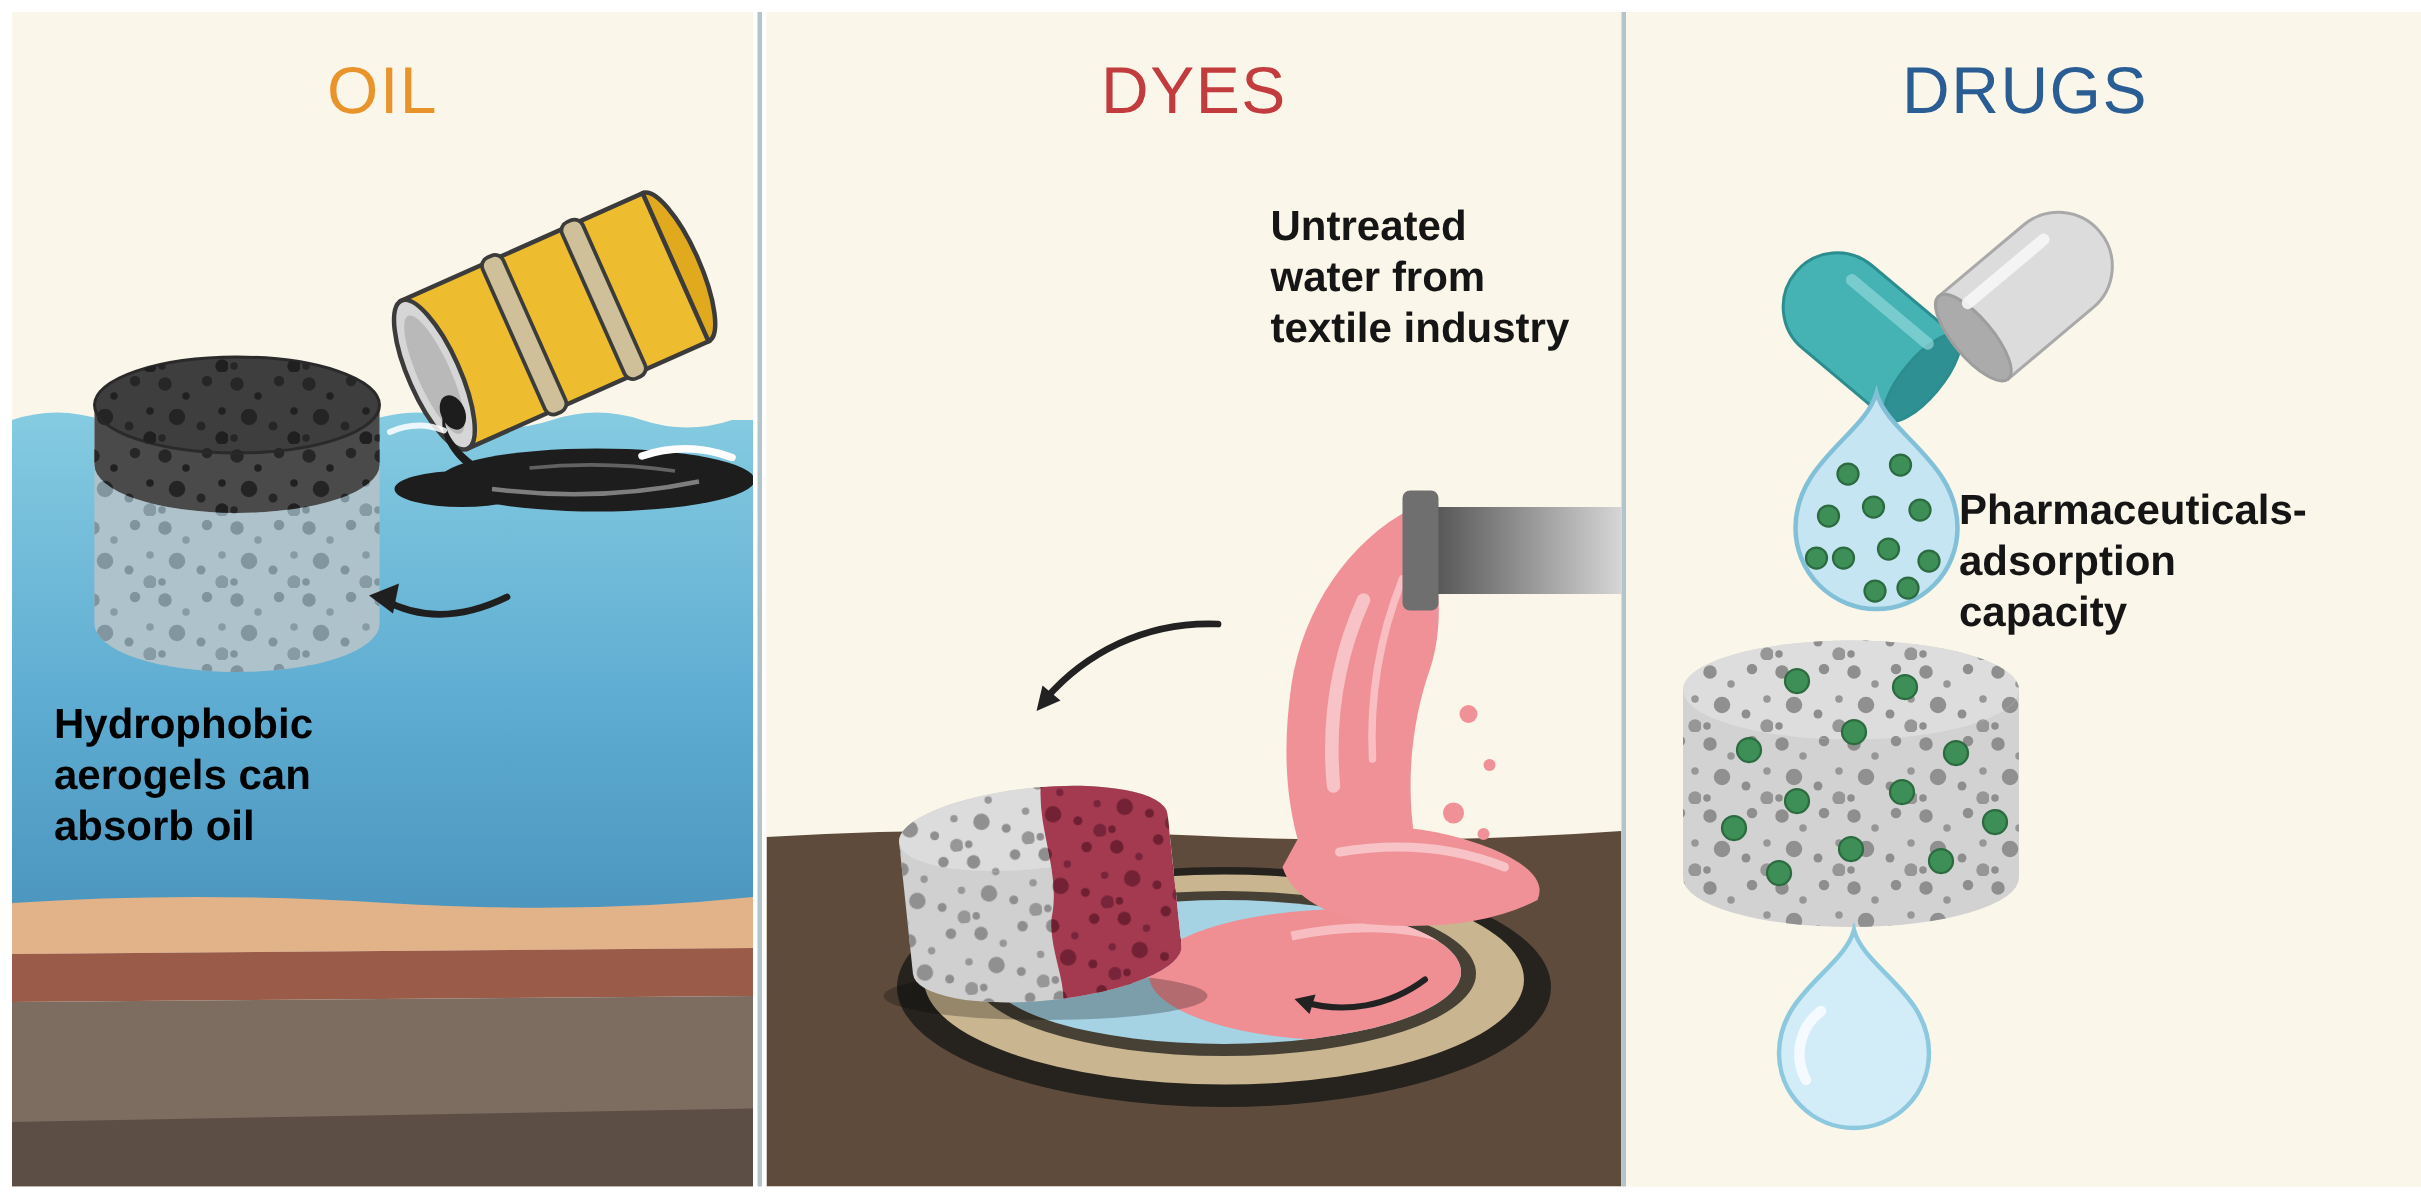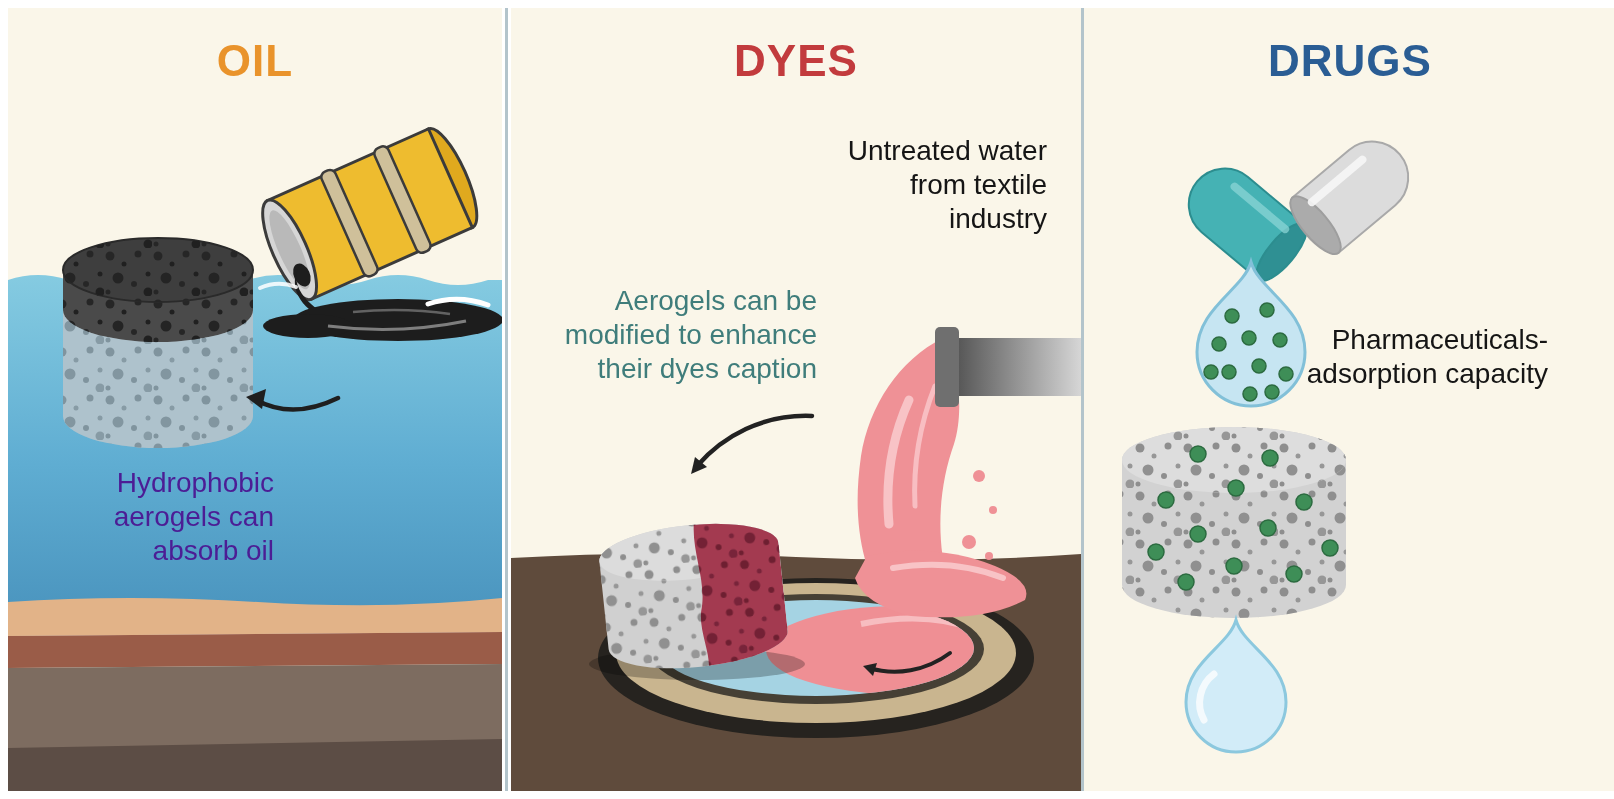--- a/index.html
+++ b/index.html
@@ -9,26 +9,26 @@
   .panel { position:absolute; top:8px; height:783px; background:#faf6e9; }
   .panel-oil   { left:8px;    width:494px; }
   .panel-dyes  { left:511px;  width:570px; }
   .panel-drugs { left:1084px; width:532px; }
   .divider { position:absolute; top:8px; height:783px; width:3px; background:#b3c4cb; }
   .divider-1 { left:505px; }
   .divider-2 { left:1081px; }
   .panel svg { position:absolute; left:0; top:0; width:100%; height:100%; display:block; }
   .panel-title {
     position:absolute; top:28px; left:0; width:100%;
-    text-align:center; font-size:44px; font-weight:bold; letter-spacing:1px;
+    text-align:center; font-size:44px; font-weight:normal; letter-spacing:1px;
   }
   .panel-oil .panel-title   { color:#e9932b; }
   .panel-dyes .panel-title  { color:#c23b3d; }
   .panel-drugs .panel-title { color:#2a5d94; }
-  .label { position:absolute; font-weight:normal; text-align:right; line-height:1.22; }
+  .label { position:absolute; font-weight:bold; text-align:left; line-height:1.22; }
   .oil-caption     { left:28px;  top:458px; width:238px; font-size:28px; color:#ffffff; }
   .untreated-label { left:336px; top:126px; width:200px; font-size:28px; color:#151515; }
   .modified-label  { left:10px;  top:276px; width:296px; font-size:28px; color:#3f7d7b; }
   .capacity-label  { left:222px; top:294px; width:242px; font-size:28px; color:#151515;margin-top:21px; }
 </style>
 </head>
 <body>
 
 <div class="figure">
 
@@ -97,21 +97,21 @@
       <g>
         <path d="M420,296 Q450,286 480,297" stroke="#ffffff" stroke-width="5" fill="none" stroke-linecap="round"></path>
         <path d="M252,280 Q270,272 288,279" stroke="#ffffff" stroke-width="4" fill="none" stroke-linecap="round" opacity="0.85"></path>
       </g>
       <g>
         <path d="M330,390 Q285,412 248,392" stroke="#1f1f1f" stroke-width="4.5" fill="none" stroke-linecap="round"></path>
         <polygon points="238,389 258,381 254,401" fill="#1f1f1f"></polygon>
       </g>
     </svg>
     <h2 class="panel-title" style="color: rgb(233, 147, 43);">OIL</h2>
-    <div class="label oil-caption" style="color: #4c1d95;">Hydrophobic aerogels can absorb oil</div>
+    <div class="label oil-caption" style="color: #000000;">Hydrophobic aerogels can absorb oil</div>
   </section>
 
   <div class="divider divider-1"></div>
 
   <section class="panel panel-dyes">
     <svg viewBox="0 0 570 783" aria-hidden="true">
       <defs>
         <linearGradient id="pipeGrad2" x1="0" y1="0" x2="1" y2="0">
           <stop offset="0" stop-color="#565656"></stop>
             <stop offset="1" stop-color="#d6d6d6"></stop>
@@ -189,21 +189,20 @@
         <path d="M301,408 C252,406 212,428 186,458" stroke="#222222" stroke-width="4.5" fill="none" stroke-linecap="round"></path>
         <polygon points="180,466 196,459 184,449" fill="#222222"></polygon>
       </g>
       <g>
         <path d="M439,645 C415,663 385,668 358,660" stroke="#222222" stroke-width="4" fill="none" stroke-linecap="round"></path>
         <polygon points="352,658 366,655 362,668" fill="#222222"></polygon>
       </g>
     </svg>
     <h2 class="panel-title" style="color: rgb(194, 59, 61);">DYES</h2>
     <div class="label untreated-label" style="color: rgb(21, 21, 21);">Untreated water from textile industry</div>
-    <div class="label modified-label" style="color: rgb(63, 125, 123);">Aerogels can be modified to enhance their dyes caption</div>
   </section>
 
   <div class="divider divider-2"></div>
 
   <section class="panel panel-drugs">
     <svg viewBox="0 0 528 783" aria-hidden="true">
       <defs>
         <pattern id="spkL3" width="48" height="48" patternUnits="userSpaceOnUse">
           <circle cx="6" cy="8" r="4.5" fill="#8e8e8e"></circle>
             <circle cx="20" cy="16" r="2.5" fill="#979797"></circle>

